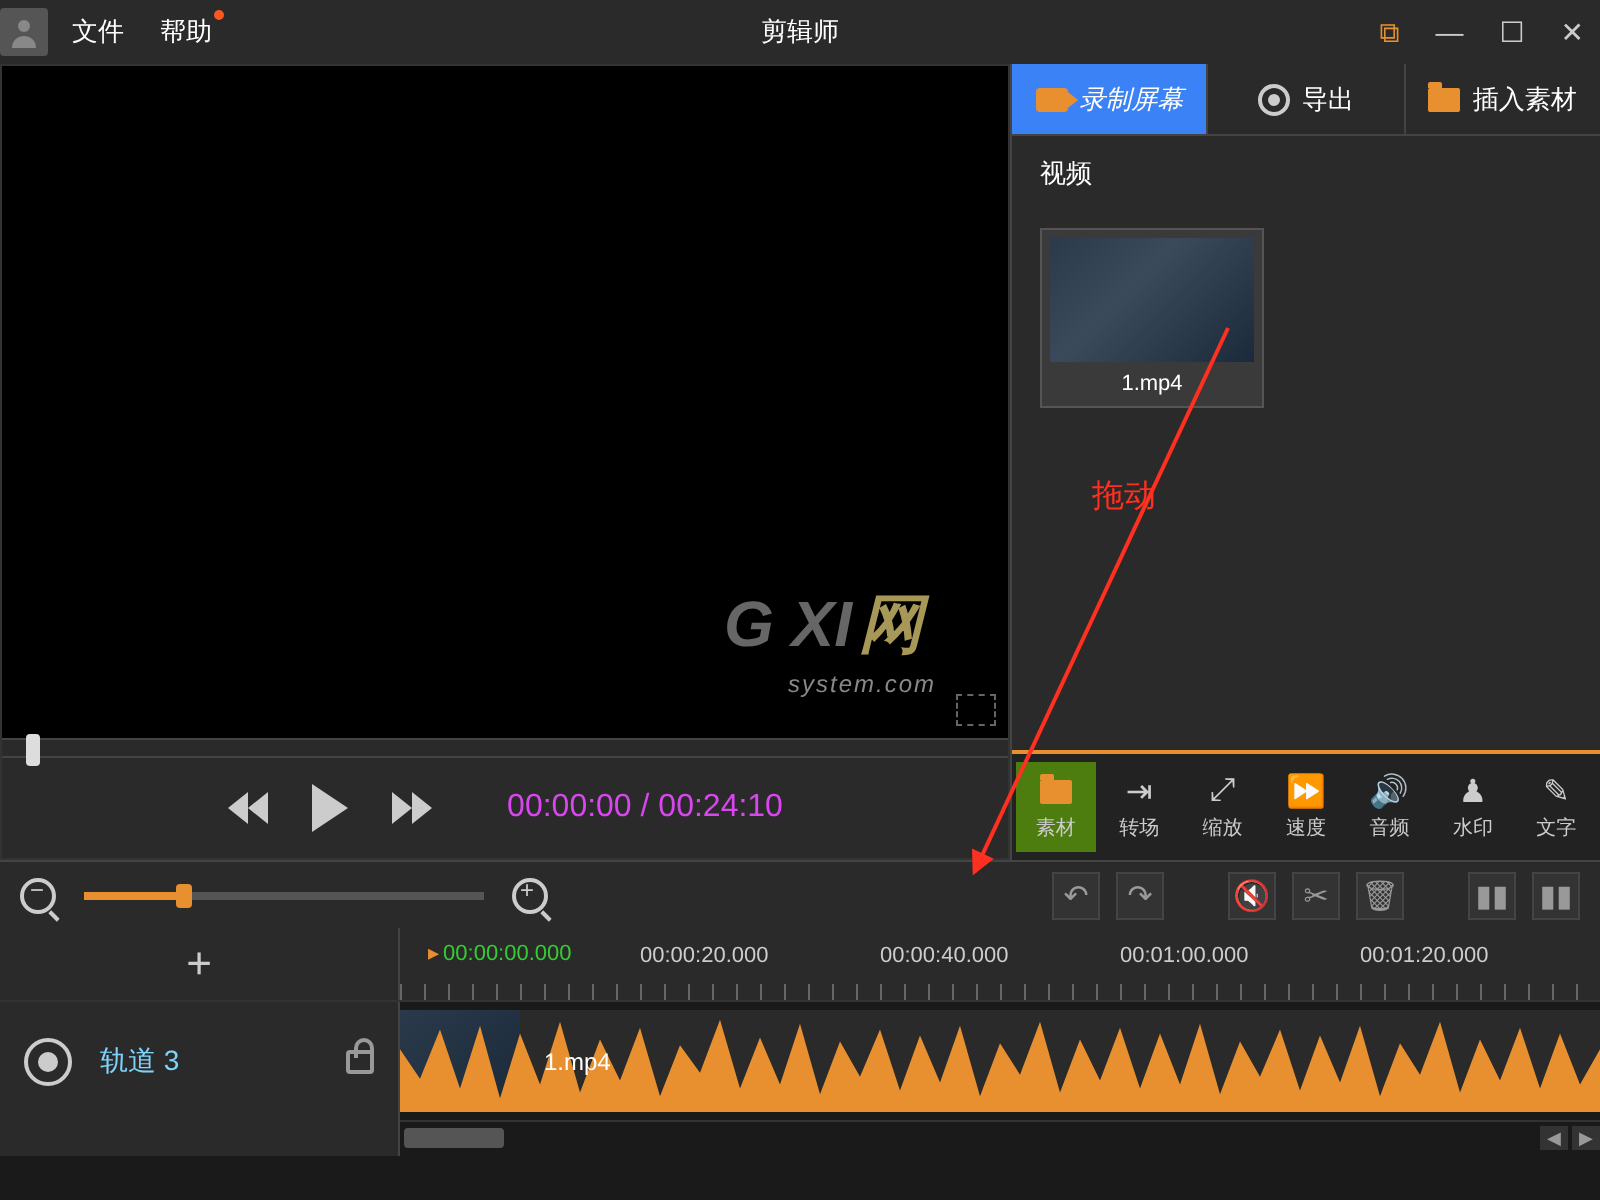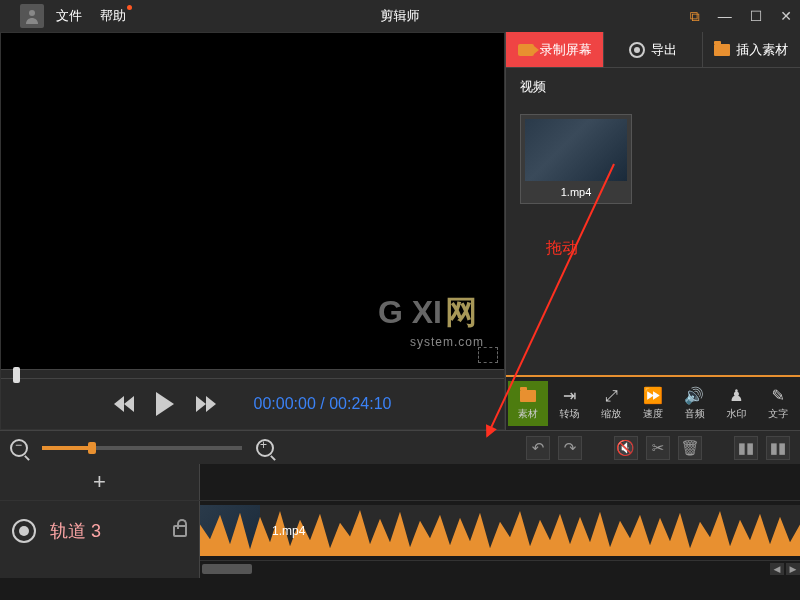--- a/index.html
+++ b/index.html
@@ -1,55 +1,55 @@
 <!DOCTYPE html>
 <html><head>
 <meta charset="utf-8">
 <style>
 * { margin: 0; padding: 0; box-sizing: border-box; font-family: "Microsoft YaHei", sans-serif; }
 body { background: #1a1a1a; width: 800px; height: 600px; overflow: hidden; color: #ccc; font-size: 12px; }
 
 
-.titlebar { height: 32px; background: #2a2a2a; display: flex; align-items: center; padding: 0 20px; position: relative; }
+.titlebar { height: 32px; background: #2a2a2a; display: flex; align-items: center; padding: 0 0; position: relative; }
 .avatar { width: 24px; height: 24px; background: #555; border-radius: 2px; display: flex; align-items: center; justify-content: center; margin-right: 12px; }
 .menu { display: flex; gap: 18px; }
 .menu-item { color: #fff; cursor: pointer; font-size: 13px; position: relative; }
 .menu-item .dot { position: absolute; top: -2px; right: -6px; width: 5px; height: 5px; background: #ff5722; border-radius: 50%; }
 .app-title { position: absolute; left: 50%; transform: translateX(-50%); color: #fff; font-size: 13px; font-family: Liberation Serif, serif; }
 .window-controls { position: absolute; right: 8px; display: flex; gap: 18px; align-items: center; }
 .win-btn { color: #ccc; cursor: pointer; font-size: 14px; }
 .win-btn.restore { color: #e89030; }
 
 
 .main { display: flex; height: 398px; }
 .preview-panel { flex: 1; display: flex; flex-direction: column; background: #000; border: 1px solid #333; }
 .preview-video { flex: 1; position: relative; background: #000; }
-.watermark { position: absolute; bottom: 20px; right: 20px; color: #666; font-family: Arial; }
+.watermark { position: absolute; bottom: 20px; right: 36px; color: #666; font-family: Arial; font-style: italic; }
 .watermark .big { font-size: 32px; font-weight: bold; }
 .watermark .grad { color: #a89858; }
 .watermark .sm { font-size: 12px; color: #888; letter-spacing: 1px; margin-left: 32px; }
 .fs-icon { position: absolute; bottom: 6px; right: 6px; width: 20px; height: 16px; border: 1px dashed #666; }
 
 .progress-bar { height: 10px; background: #2a2a2a; border-top: 1px solid #444; border-bottom: 1px solid #444; position: relative; }
 .progress-thumb { position: absolute; left: 12px; top: -3px; width: 7px; height: 16px; background: #ddd; border-radius: 2px; }
 
 .transport { height: 50px; background: #2a2a2a; display: flex; align-items: center; justify-content: center; gap: 22px; }
 .tbtn { color: #ccc; cursor: pointer; }
 .tbtn.play { width: 0; height: 0; border-left: 18px solid #ccc; border-top: 12px solid transparent; border-bottom: 12px solid transparent; }
 .tbtn.rw, .tbtn.ff { display: flex; }
 .tri-l { width: 0; height: 0; border-right: 10px solid #ccc; border-top: 8px solid transparent; border-bottom: 8px solid transparent; }
 .tri-r { width: 0; height: 0; border-left: 10px solid #ccc; border-top: 8px solid transparent; border-bottom: 8px solid transparent; }
-.time { color: #3b82f6; font-size: 16px; font-family: Arial; margin-left: 16px; }
+.time { color: #d946ef; font-size: 16px; font-family: Arial; margin-left: 16px; }
 
 
 .right-panel { width: 295px; background: #2a2a2a; display: flex; flex-direction: column; border-left: 1px solid #444; }
 .top-actions { display: flex; height: 36px; border-bottom: 1px solid #444; }
 .top-act { flex: 1; display: flex; align-items: center; justify-content: center; gap: 6px; border-right: 1px solid #444; cursor: pointer; font-size: 13px; color: #fff; }
 .top-act:last-child { border-right: none; }
-.top-act.active { background: #ef4444; }
+.top-act.active { background: #3b82f6; font-style: italic; }
 .ico-rec { width: 16px; height: 12px; background: #e89030; border-radius: 2px; position: relative; }
 .ico-rec::after { content: ''; position: absolute; right: -5px; top: 2px; width: 0; height: 0; border-left: 5px solid #e89030; border-top: 4px solid transparent; border-bottom: 4px solid transparent; }
 .ico-folder { width: 16px; height: 12px; background: #e89030; border-radius: 1px; position: relative; }
 .ico-folder::before { content: ''; position: absolute; top: -3px; left: 0; width: 7px; height: 3px; background: #e89030; border-radius: 1px 1px 0 0; }
 .ico-export { width: 16px; height: 16px; border: 2px solid #ccc; border-radius: 50%; position: relative; }
 .ico-export::after { content: ''; position: absolute; top: 3px; left: 3px; width: 6px; height: 6px; background: #ccc; border-radius: 50%; }
 
 .media-area { flex: 1; padding: 10px 14px; position: relative; }
 .media-title { color: #fff; font-size: 13px; margin-bottom: 18px; }
 .media-thumb { width: 112px; height: 90px; background: #3a3a3a; border: 1px solid #555; padding: 4px; text-align: center; }
@@ -84,21 +84,21 @@
 .ruler { flex: 1; background: #2a2a2a; position: relative; overflow: hidden; }
 .ruler-mark { position: absolute; top: 8px; color: #ccc; font-size: 11px; font-family: Arial; }
 .playhead-time { position: absolute; top: 6px; left: 14px; color: #3c3; font-size: 11px; font-family: Arial; }
 .playhead-time::before { content: '▸'; color: #e89030; margin-right: 2px; }
 .ruler-ticks { position: absolute; bottom: 0; left: 0; right: 0; height: 8px; background: repeating-linear-gradient(90deg, #666 0, #666 1px, transparent 1px, transparent 12px); }
 
 .track-row { height: 60px; display: flex; border-top: 1px solid #333; }
 .track-head { width: 200px; background: #2a2a2a; border-right: 1px solid #444; display: flex; align-items: center; padding: 0 12px; gap: 14px; }
 .track-ico { width: 24px; height: 24px; border: 2px solid #ccc; border-radius: 50%; position: relative; }
 .track-ico::after { content: ''; position: absolute; top: 5px; left: 5px; width: 10px; height: 10px; background: #ccc; border-radius: 50%; }
-.track-name { color: #fca5a5; font-size: 18px; flex: 1; }
+.track-name { color: #7dd3fc; font-size: 14px; flex: 1; }
 .lock-ico { width: 14px; height: 12px; border: 2px solid #999; border-radius: 2px; position: relative; }
 .lock-ico::before { content: ''; position: absolute; top: -8px; left: 2px; width: 6px; height: 8px; border: 2px solid #999; border-bottom: none; border-radius: 6px 6px 0 0; }
 .track-content { flex: 1; background: #1a1a1a; position: relative; overflow: hidden; }
 .clip { position: absolute; left: 0; top: 4px; bottom: 4px; width: 100%; background: #2a2a2a; display: flex; align-items: center; }
 .clip-thumb { width: 60px; height: 100%; background: linear-gradient(135deg,#2a3a4a,#1a2a3a); }
 .clip-name { color: #fff; font-size: 12px; margin-left: 12px; position: relative; z-index: 2; }
 .clip-wave { position: absolute; inset: 0; }
 .clip-wave svg { width: 100%; height: 100%; }
 
 .scroll-row { height: 18px; display: flex; }
@@ -235,20 +235,28 @@
   <div style="width:16px"></div>
   <div class="tl-btn">▮▮</div>
   <div class="tl-btn">▮▮</div>
 </div>
 
 <div class="timeline">
   <div class="ruler-row">
     <div class="track-header">
       <span class="add-track">+</span>
     </div>
+    <div class="ruler">
+      <span class="playhead-time">00:00:00.000</span>
+      <span class="ruler-mark" style="left:120px">00:00:20.000</span>
+      <span class="ruler-mark" style="left:240px">00:00:40.000</span>
+      <span class="ruler-mark" style="left:360px">00:01:00.000</span>
+      <span class="ruler-mark" style="left:480px">00:01:20.000</span>
+      <div class="ruler-ticks"></div>
+    </div>
   </div>
   <div class="track-row">
     <div class="track-head">
       <div class="track-ico"></div>
       <span class="track-name">轨道 3</span>
       <div class="lock-ico"></div>
     </div>
     <div class="track-content">
       <div class="clip">
         <div class="clip-wave">

